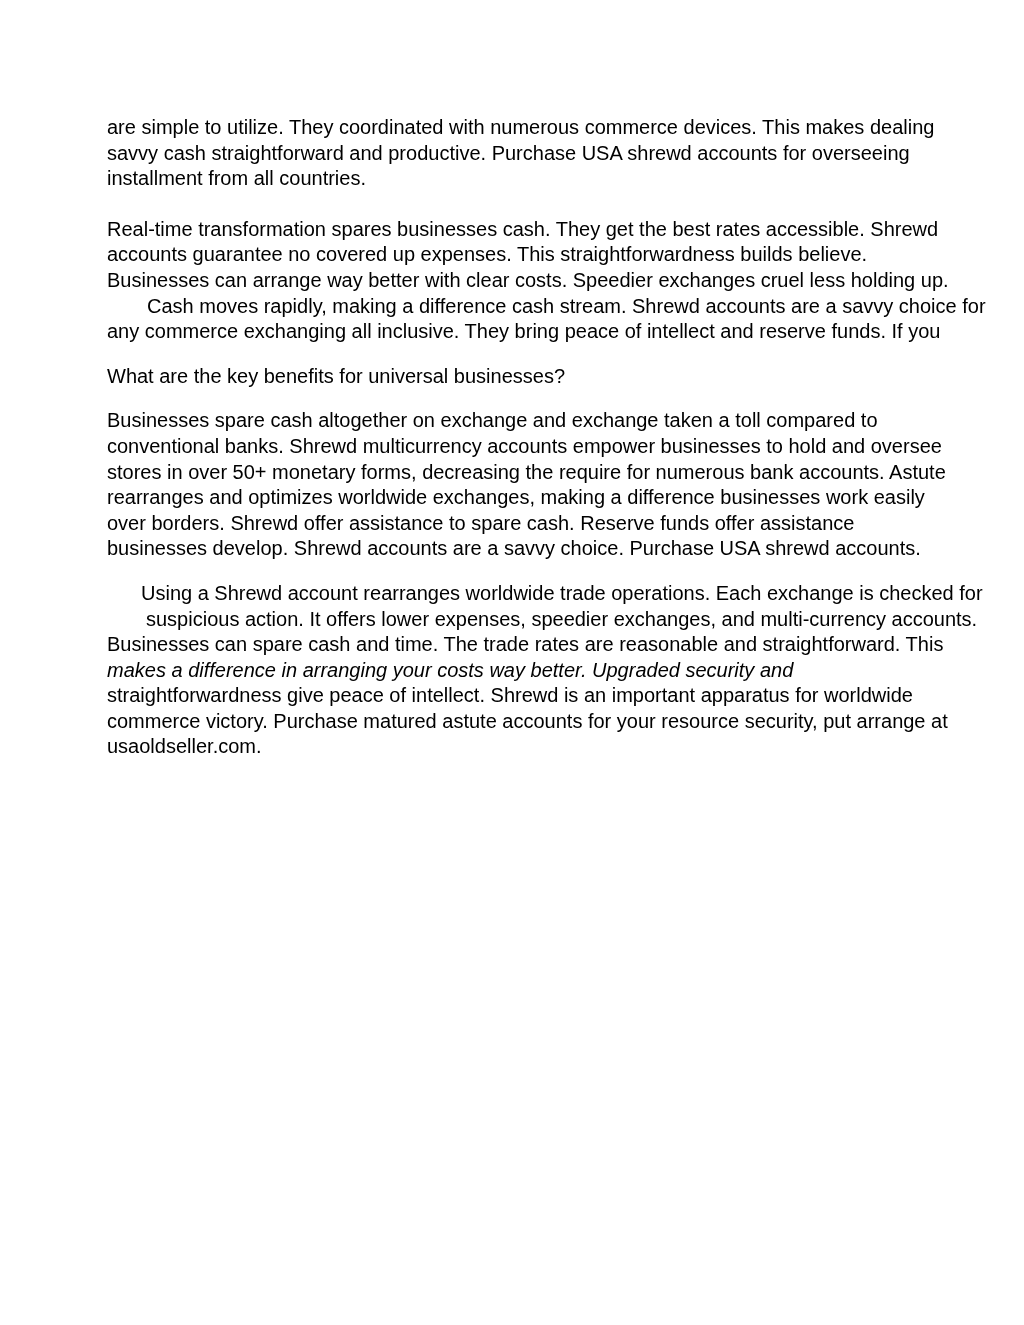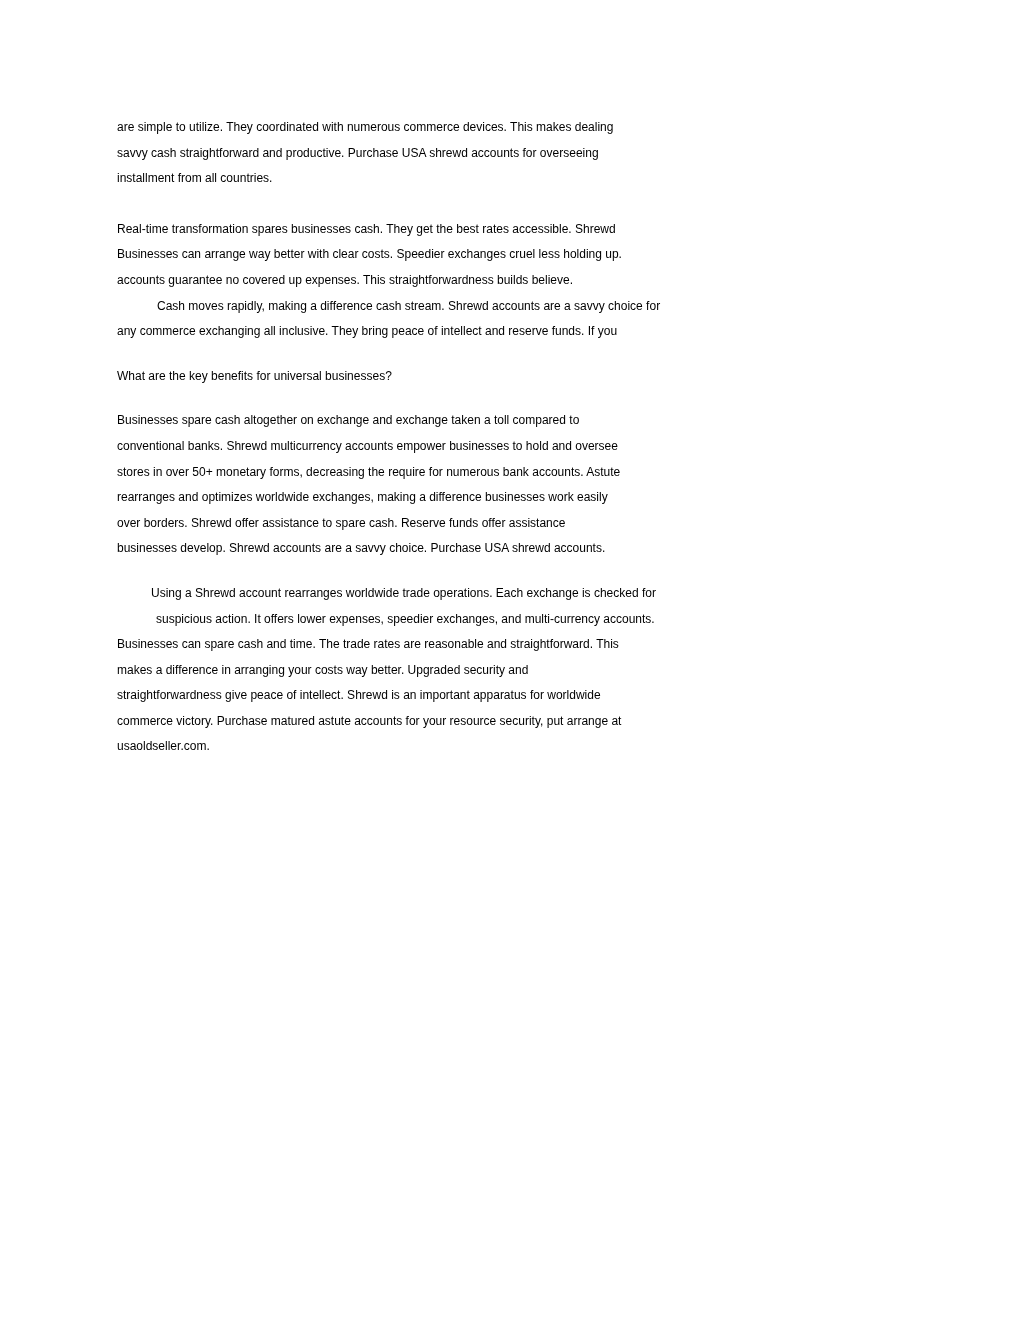--- a/index.html
+++ b/index.html
@@ -16,25 +16,25 @@
   .page {
     position: absolute;
     left: 0;
     top: 0;
     width: 1024px;
     height: 1325px;
     background: #ffffff;
   }
   .page-content {
     position: absolute;
-    left: 117px;
+    left: 107px;
     top: 115px;
     width: 795px;
     font-family: "Liberation Sans", sans-serif;
-    font-size: 12px;
+    font-size: 20px;
     line-height: 25.6px;
     color: #000000;
     font-weight: 400;
   }
   p.paragraph {
     margin: 0 0 19px 0;
     padding: 0;
   }
   .line {
     white-space: nowrap;
@@ -47,22 +47,22 @@
   <div class="page-content" style="color: rgb(0, 0, 0);">
 
     <p class="paragraph">
       <span class="line" style="display: block;">are simple to utilize. They coordinated with numerous commerce devices. This makes dealing</span>
       <span class="line" style="display: block;">savvy cash straightforward and productive. Purchase USA shrewd accounts for overseeing</span>
       <span class="line" style="display: block;">installment from all countries.</span>
     </p>
 
     <p class="paragraph">
       <span class="line" style="display: block; margin-top: 25px;">Real-time transformation spares businesses cash. They get the best rates accessible. Shrewd</span>
+      <span class="line" style="display: block;">accounts guarantee no covered up expenses. This straightforwardness builds believe.</span>
       <span class="line" style="display: block;">Businesses can arrange way better with clear costs. Speedier exchanges cruel less holding up.</span>
-      <span class="line" style="display: block;">accounts guarantee no covered up expenses. This straightforwardness builds believe.</span>
       <span class="line" style="display: block; margin-left: 40px;">Cash moves rapidly, making a difference cash stream. Shrewd accounts are a savvy choice for</span>
       <span class="line" style="display: block;">any commerce exchanging all inclusive. They bring peace of intellect and reserve funds. If you</span>
     </p>
 
     <p class="paragraph">
       <span class="line" style="display: block;">What are the key benefits for universal businesses?</span>
     </p>
 
     <p class="paragraph">
       <span class="line" style="display: block;">Businesses spare cash altogether on exchange and exchange taken a toll compared to</span>
@@ -70,20 +70,20 @@
       <span class="line" style="display: block;">stores in over 50+ monetary forms, decreasing the require for numerous bank accounts. Astute</span>
       <span class="line" style="display: block;">rearranges and optimizes worldwide exchanges, making a difference businesses work easily</span>
       <span class="line" style="display: block;">over borders. Shrewd offer assistance to spare cash. Reserve funds offer assistance</span>
       <span class="line" style="display: block;">businesses develop. Shrewd accounts are a savvy choice. Purchase USA shrewd accounts.</span>
     </p>
 
     <p class="paragraph">
       <span class="line" style="display: block; margin-left: 34px;">Using a Shrewd account rearranges worldwide trade operations. Each exchange is checked for</span>
       <span class="line" style="display: block; margin-left: 39px;">suspicious action. It offers lower expenses, speedier exchanges, and multi-currency accounts.</span>
       <span class="line" style="display: block;">Businesses can spare cash and time. The trade rates are reasonable and straightforward. This</span>
-      <span class="line" style="display: block;">makes a difference in arranging your costs way better. Upgraded security and</span>
+      <span class="line" style="display: block; font-style: italic;">makes a difference in arranging your costs way better. Upgraded security and</span>
       <span class="line" style="display: block;">straightforwardness give peace of intellect. Shrewd is an important apparatus for worldwide</span>
       <span class="line" style="display: block;">commerce victory. Purchase matured astute accounts for your resource security, put arrange at</span>
       <span class="line" style="display: block;">usaoldseller.com.</span>
     </p>
 
   </div>
 </div>
 
 </body></html>

